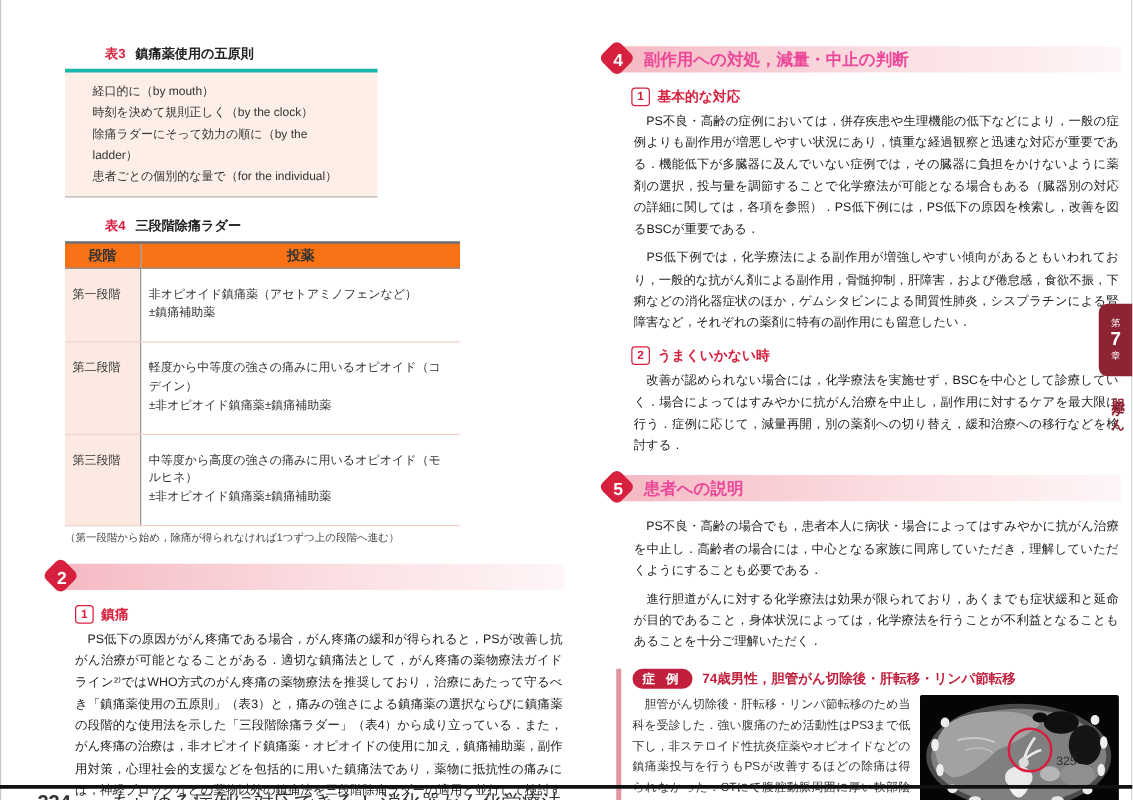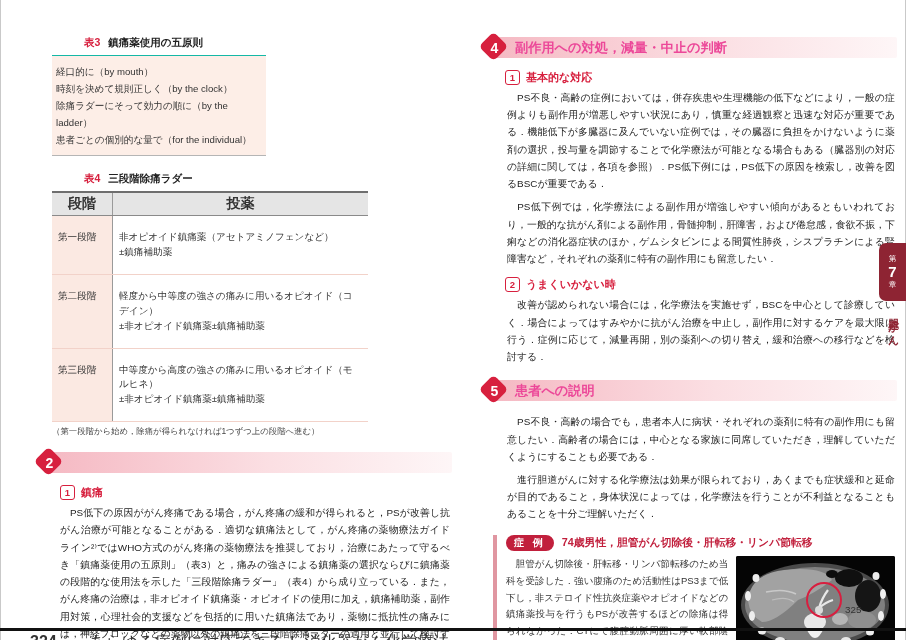--- a/index.html
+++ b/index.html
@@ -17,27 +17,27 @@
   .page-left{left:38px;width:414px;}
   .page-right{left:483px;width:414px;}
 
   
   .tbl-label{font-size:10.5px;font-weight:bold;margin-bottom:5px;}
   .tbl-label .red{color:#d7203e;margin-right:8px;margin-left:46px;}
 
   
   .t3-box{
     margin:0 0 16px 14px;width:206px;
-    background:#fdeee7;border-top:1px solid #14b8a6;border-bottom:1px solid #b5b5b5;
-    padding:7px 4px;font-size:9.6px;line-height:1.78;color:#333;
+    background:#fdeee7;border-top:3px solid #14b8a6;border-bottom:1px solid #b5b5b5;
+    padding:7px 22px;font-size:9.6px;line-height:1.78;color:#333;
   }
   
   .t4{margin:0 0 4px 14px;width:316px;border-collapse:collapse;font-size:9.6px;color:#333;
       border-top:2px solid #6e6e6e;border-bottom:1px solid #eec2b8;}
-  .t4 th{background:#e5e5e5;font-weight:bold;padding:2px 4px;border-bottom:1px solid #8a8a8a;font-size:14px;margin-left:16px;}
+  .t4 th{background:#f97316;font-weight:bold;padding:2px 4px;border-bottom:1px solid #8a8a8a;font-size:11px;margin-left:16px;}
   .t4 td{padding:14px 6px;vertical-align:top;border-bottom:1px solid #f2d2c9;line-height:1.55;}
   .t4 .stage{background:#fbe9e2;width:48px;white-space:nowrap;border-right:1px solid #9a9a9a;}
   .t4 th.stage-h{border-right:1px solid #9a9a9a;}
   .t4-foot{font-size:8.4px;color:#444;margin:2px 0 14px 14px;}
 
   
   .sec-header{position:relative;height:24px;margin:14px 0 10px 0;}
   .sec-band{position:absolute;left:10px;right:0;top:1px;height:21px;border-radius:2px;
     background:linear-gradient(90deg,#f5b9c3 0%,#fbdfe3 55%,#fef6f7 100%);}
   .sec-diamond{position:absolute;left:0;top:0;width:21px;height:21px;background:#d7203e;
@@ -174,21 +174,21 @@
     <span class="sub-title">うまくいかない時</span>
   </div>
   <p class="para">　改善が認められない場合には，化学療法を実施せず，BSCを中心として診療していく．場合によってはすみやかに抗がん治療を中止し，副作用に対するケアを最大限に行う．症例に応じて，減量再開，別の薬剤への切り替え，緩和治療への移行などを検討する．</p>
 
   <div class="sec-header">
     <div class="sec-band"></div>
     <div class="sec-diamond"></div>
     <div class="sec-num">5</div>
     <div class="sec-title">患者への説明</div>
   </div>
-  <p class="para">　PS不良・高齢の場合でも，患者本人に病状・それぞれの薬剤に特有の副作用にも留意したい．高齢者の場合には，中心となる家族に同席していただき，理解していただくようにすることも必要である．</p>
+  <p class="para">　PS不良・高齢の場合でも，患者本人に病状・場合によってはすみやかに抗がん治療を中止し．高齢者の場合には，中心となる家族に同席していただき，理解していただくようにすることも必要である．</p>
   <p class="para">　進行胆道がんに対する化学療法は効果が限られており，あくまでも症状緩和と延命が目的であること，身体状況によっては，化学療法を行うことが不利益となることもあることを十分ご理解いただく．</p>
 
   <div class="case-block">
     <div class="case-head">
       <span class="case-badge">症 例</span>
       <span class="case-title">74歳男性，胆管がん切除後・肝転移・リンパ節転移</span>
     </div>
     <div class="case-cols">
       <div class="case-text">　胆管がん切除後・肝転移・リンパ節転移のため当科を受診した．強い腹痛のため活動性はPS3まで低下し，非ステロイド性抗炎症薬やオピオイドなどの鎮痛薬投与を行うもPSが改善するほどの除痛は得られなかった．CTにて腹腔動脈周囲に厚い軟部陰影を認め（図），高度の神経浸潤が疼痛の原因と考え，腹腔動脈周囲に放射線照射20Gyを実施した．照射終了後は除痛が得られ，活動性もPS1まで改善したため，全身化学療法を開始した．</div>
       <div class="case-fig">

